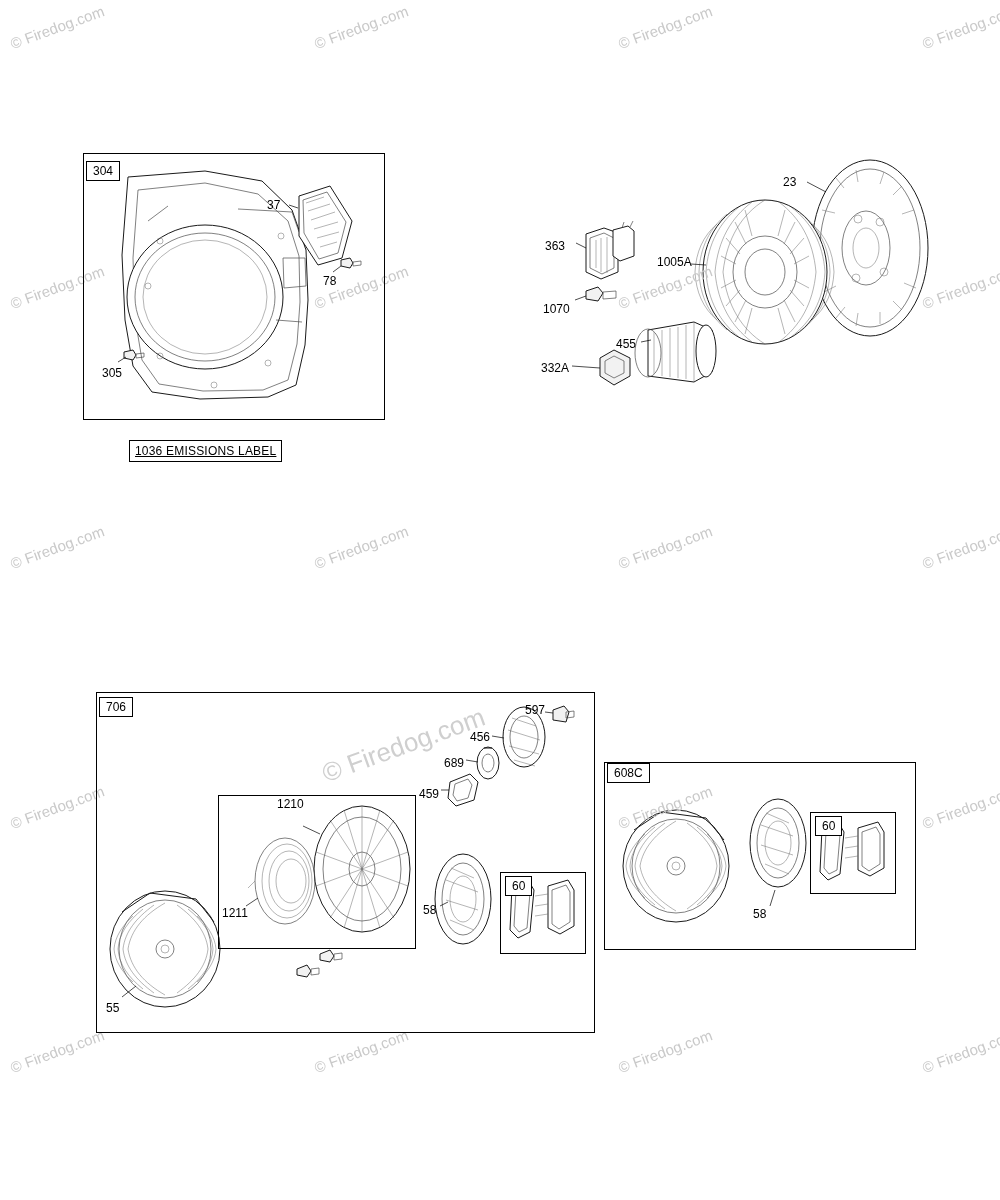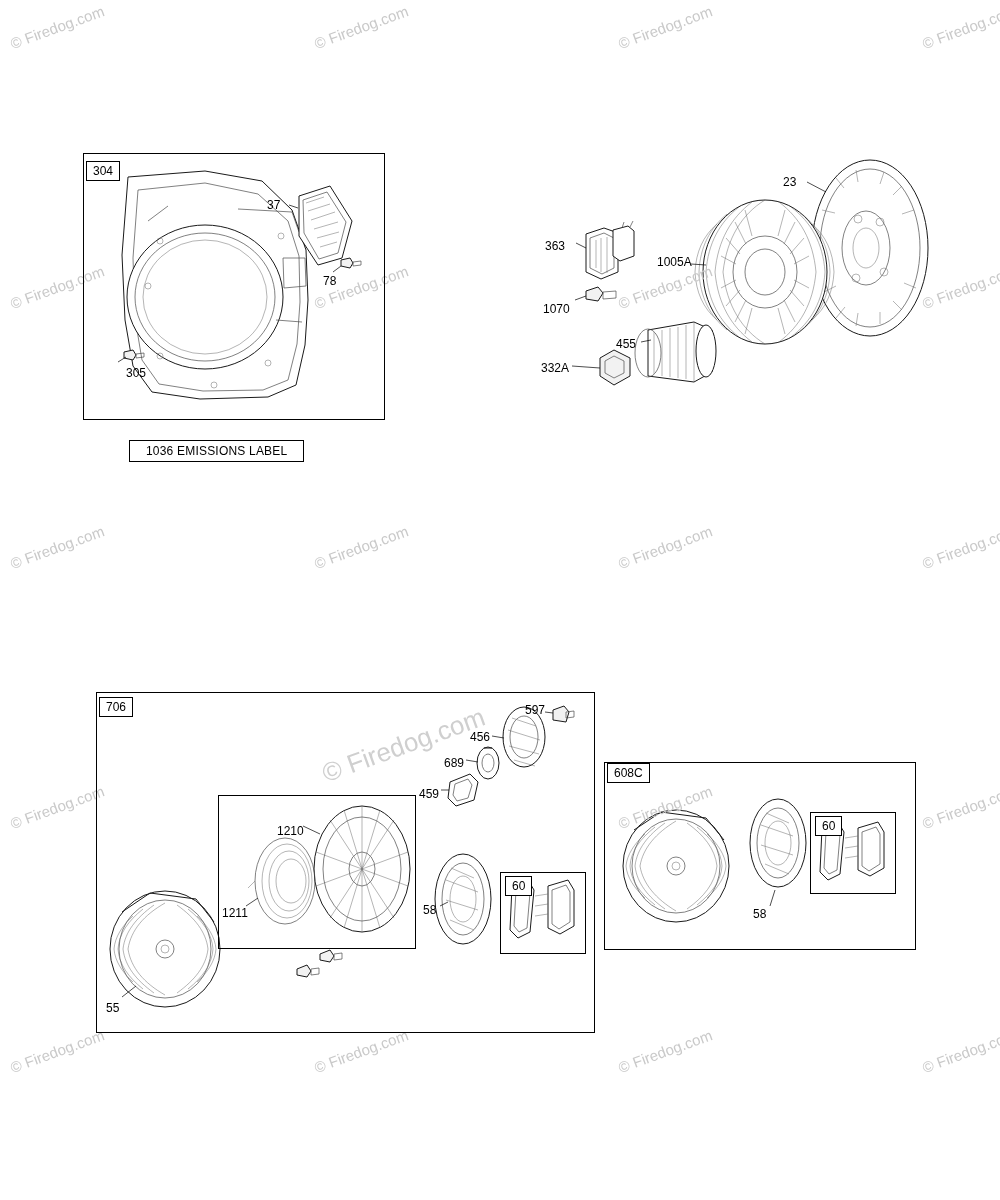--- a/index.html
+++ b/index.html
@@ -59,22 +59,23 @@
     font-family: "Liberation Sans", sans-serif;
     color: #000;
     white-space: nowrap;
   }
   .emissions {
     position: absolute;
     border: 1px solid #000;
     background: #fff;
     font-size: 12px;
     line-height: 14px;
-    padding: 3px 16px;
+    padding: 3px 5px;
     letter-spacing: 0.2px;
+    text-decoration: underline;
   }
   svg.art {
     position: absolute;
     left: 0; top: 0;
     width: 1000px;
     height: 1200px;
     overflow: visible;
     pointer-events: none;
   }
   .ln { stroke: #1a1a1a; stroke-width: 1; fill: none; }
@@ -296,21 +297,21 @@
   <div class="wm" style="left:616px;top:1060px;">© Firedog.com</div>
   <div class="wm" style="left:920px;top:1060px;">© Firedog.com</div>
 
   <div class="wm big" style="left:318px;top:760px;">© Firedog.com</div>
 
   <div class="box" style="left:83px; top:153px; width:300px; height:265px;"></div>
   <div class="box-label" style="left:86px; top:161px;">304</div>
 
   <div class="callout" style="left:267px; top:199px;">37</div>
   <div class="callout" style="left:323px; top:275px;">78</div>
-  <div class="callout" style="left:102px; top:367px;margin-left:24px;">305</div>
+  <div class="callout" style="left:102px; top:367px;">305</div>
 
   <div class="emissions" style="left:129px; top:440px;">1036 EMISSIONS LABEL</div>
 
   <div class="callout" style="left:783px; top:176px;">23</div>
   <div class="callout" style="left:545px; top:240px;">363</div>
   <div class="callout" style="left:657px; top:256px;">1005A</div>
   <div class="callout" style="left:543px; top:303px;">1070</div>
   <div class="callout" style="left:616px; top:338px;">455</div>
   <div class="callout" style="left:541px; top:362px;">332A</div>
 
@@ -318,21 +319,21 @@
   <div class="box-label" style="left:99px; top:697px;">706</div>
 
   <div class="box" style="left:218px; top:795px; width:196px; height:152px;"></div>
   <div class="box" style="left:500px; top:872px; width:84px; height:80px;"></div>
   <div class="box-label" style="left:505px; top:876px;">60</div>
 
   <div class="callout" style="left:525px; top:704px;">597</div>
   <div class="callout" style="left:470px; top:731px;">456</div>
   <div class="callout" style="left:444px; top:757px;">689</div>
   <div class="callout" style="left:419px; top:788px;text-align:right;">459</div>
-  <div class="callout" style="left:277px; top:825px;text-align:right;">1210</div>
+  <div class="callout" style="left:277px; top:798px;text-align:right;">1210</div>
   <div class="callout" style="left:222px; top:907px;">1211</div>
   <div class="callout" style="left:423px; top:904px;">58</div>
   <div class="callout" style="left:106px; top:1002px;">55</div>
 
   <div class="box" style="left:604px; top:762px; width:310px; height:186px;"></div>
   <div class="box-label" style="left:607px; top:763px;">608C</div>
 
   <div class="box" style="left:810px; top:812px; width:84px; height:80px;"></div>
   <div class="box-label" style="left:815px; top:816px;">60</div>
 

